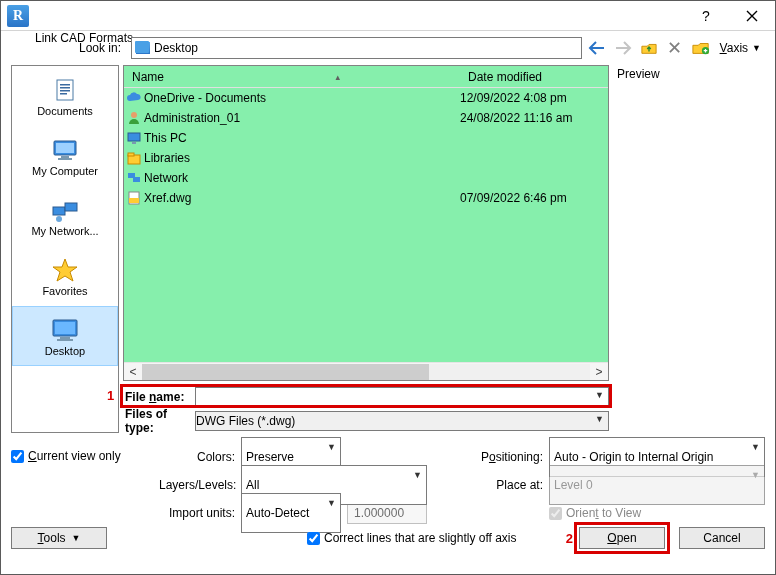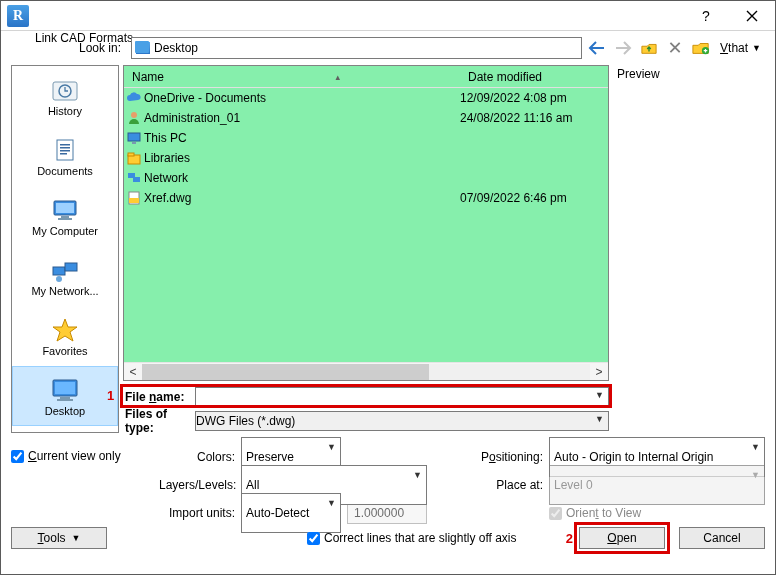--- a/index.html
+++ b/index.html
@@ -183,39 +183,29 @@
     </div>
     <div class="nav-ic del">✕</div>
     <div class="nav-ic newf">
       <svg viewBox="0 0 20 16">
           <path d="M1 5 h6 l2 -2 h9 v11 h-17 z" fill="#ffcc33" stroke="#c78a00"></path>
           <circle cx="15" cy="11" r="4" fill="#2faa35"></circle>
           <path d="M15 9 v4 M13 11 h4" stroke="#fff" stroke-width="1.4"></path>
         </svg>
     </div>
     <div class="views-btn">
-      <span><span class="underline-access">V</span><span>that</span></span>
+      <span><span class="underline-access">V</span><span>axis</span></span>
       <span class="caret">▼</span>
     </div>
   </div>
 
   <div class="mid">
 
     <div class="places">
       <div class="places-inner">
-        <div class="place">
-          <div class="pic">
-            <svg width="30" height="26" viewBox="0 0 30 26">
-                <rect x="3" y="5" width="24" height="18" rx="2" fill="#eef3f7" stroke="#7a99b0"></rect>
-                <circle cx="15" cy="14" r="6" fill="none" stroke="#4a7aa5" stroke-width="1.5"></circle>
-                <path d="M15 10 v4 h3" stroke="#4a7aa5" stroke-width="1.3" fill="none"></path>
-              </svg>
-          </div>
-          <div class="lbl2">History</div>
-        </div>
         <div class="place">
           <div class="pic">
             <svg width="26" height="26" viewBox="0 0 26 26">
                 <rect x="5" y="3" width="16" height="20" fill="#fff" stroke="#4a7aa5"></rect>
                 <rect x="8" y="7" width="10" height="1.5" fill="#3a6aa0"></rect>
                 <rect x="8" y="10" width="10" height="1.5" fill="#3a6aa0"></rect>
                 <rect x="8" y="13" width="10" height="1.5" fill="#3a6aa0"></rect>
                 <rect x="8" y="16" width="7" height="1.5" fill="#3a6aa0"></rect>
               </svg>
           </div>

